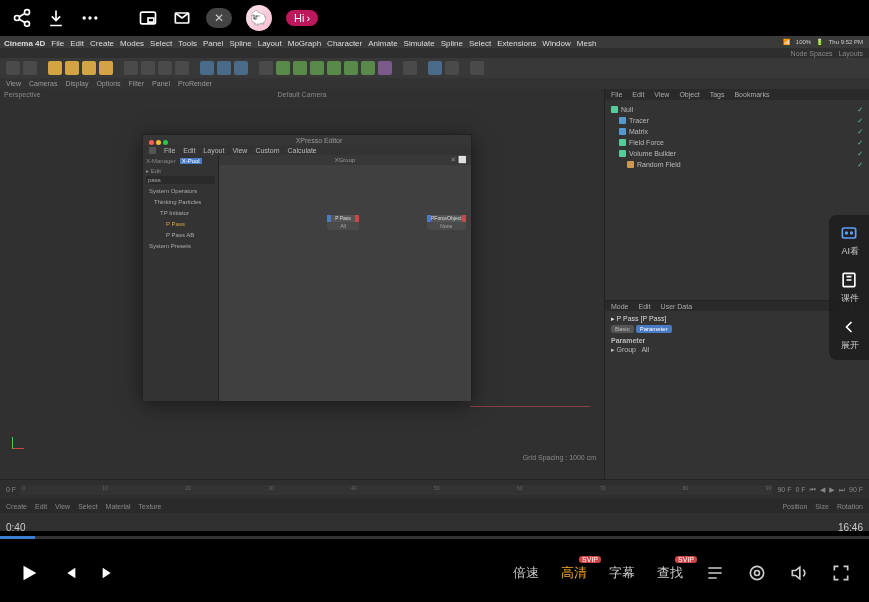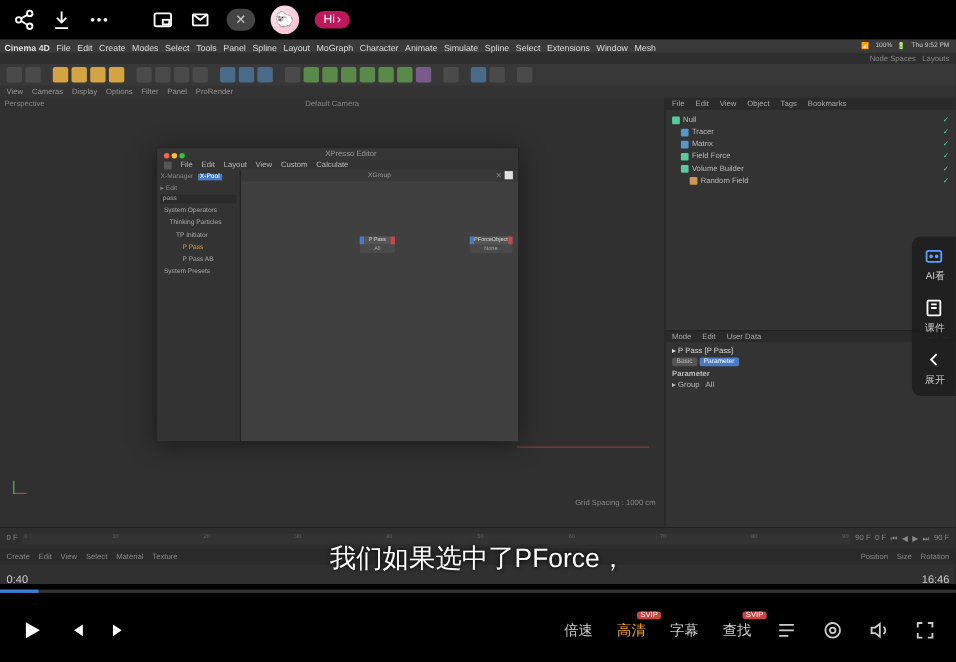--- a/index.html
+++ b/index.html
@@ -348,21 +348,20 @@
               <div class="l"></div>
               <div class="m">PForceObject</div>
               <div class="r"></div>
             </div>
           <div class="node-body">None</div>
         </div>
       </div>
     </div>
   </div>
 
-  <div class="subtitle">我们如果选中了PForce，</div>
 </div>
 
 <div class="side-float">
   <div class="sf-item">
     <svg class="sf-icon" viewBox="0 0 24 24" fill="none" stroke="#5b9fff" stroke-width="2">
         <rect x="4" y="6" width="16" height="12" rx="2"></rect>
         <circle cx="9" cy="12" r="1" fill="#5b9fff"></circle>
         <circle cx="15" cy="12" r="1" fill="#5b9fff"></circle>
       </svg>
     <div class="sf-label">AI看</div>

